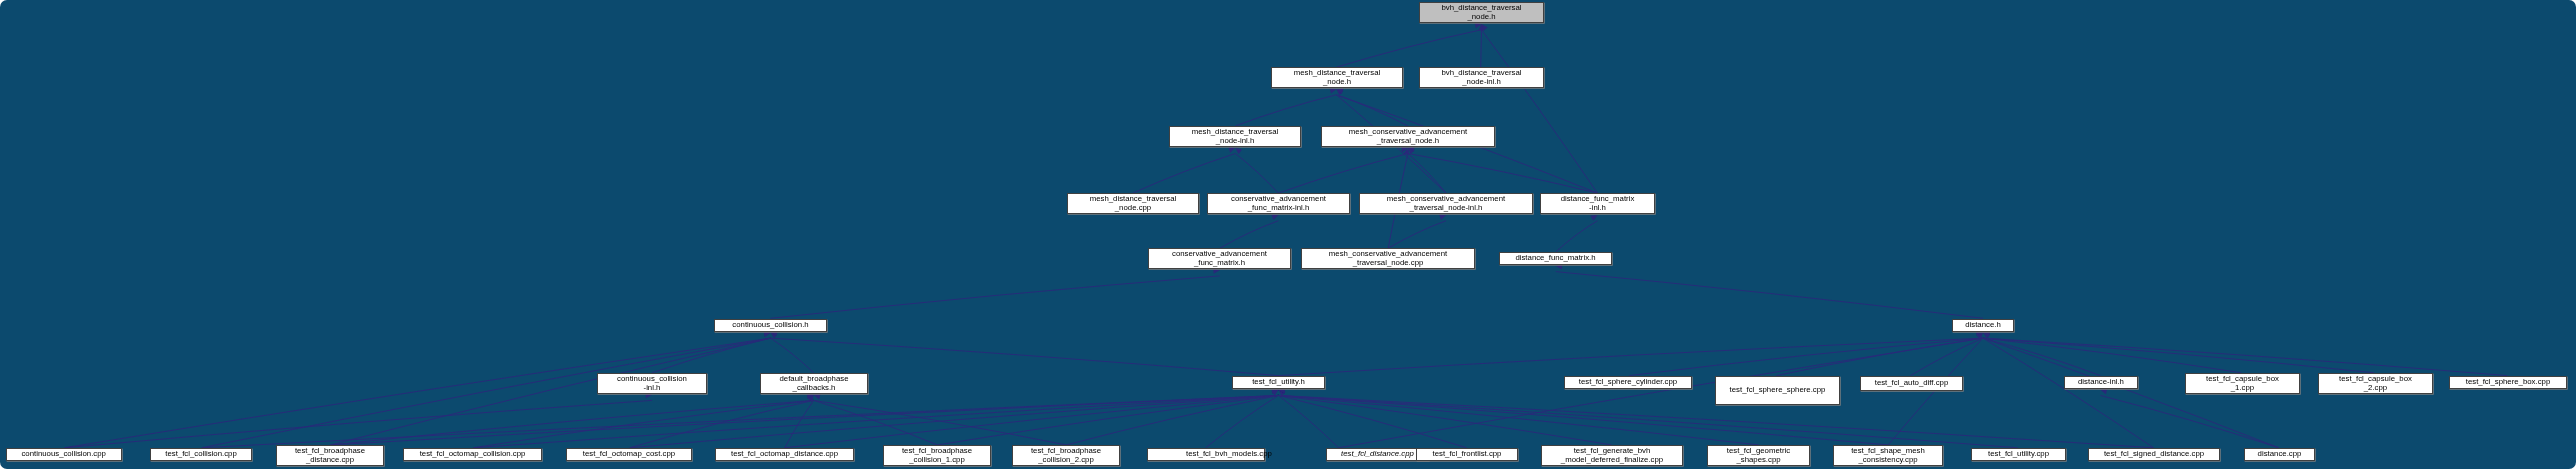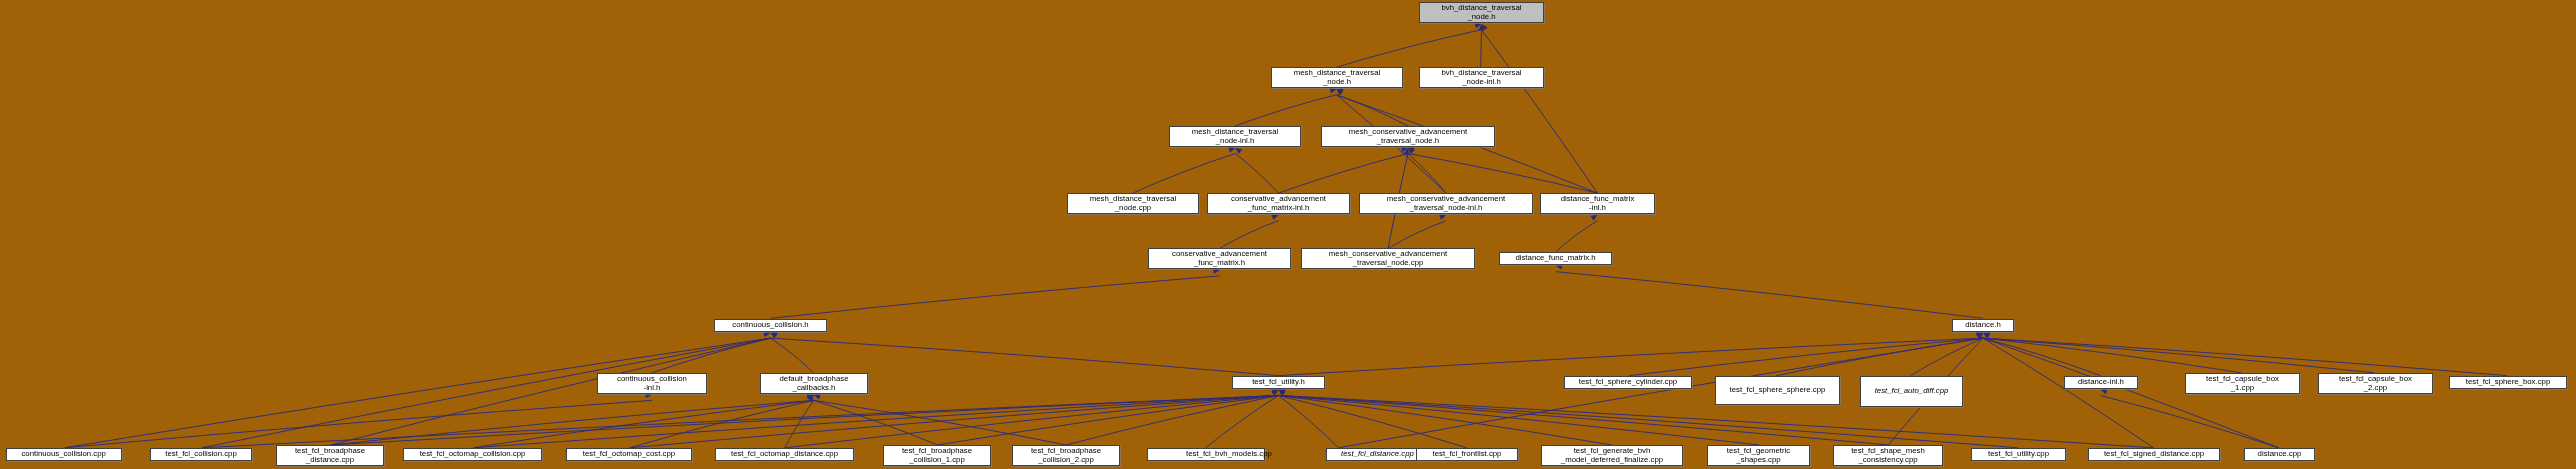--- a/index.html
+++ b/index.html
@@ -1,17 +1,17 @@
 <!DOCTYPE html>
 <html style="font-size:11.3px"><head>
 <meta charset="utf-8">
 <style>
   html,body{margin:0;padding:0;background:#ffffff;}
-  #canvas{position:relative;width:2576px;height:469px;background:#a16207;
-          font-family:"Liberation Sans","DejaVu Sans",sans-serif;overflow:hidden;}
+  #canvas{position:relative;width:2576px;height:469px;background:#0c4a6e;
+          font-family:"Liberation Sans","DejaVu Sans",sans-serif;overflow:hidden;border-radius:7px;}
   .node{position:absolute;box-sizing:border-box;border:0.7px solid #404040;background:#ffffff;
         display:flex;align-items:center;justify-content:center;text-align:center;
         color:#000000;font-size:7.8px;line-height:1.12;padding:0.7px 2.1px;white-space:pre-line;
         box-shadow:0.7px 0.7px 0 0 #808080;}
   .node.root{background:#bfbfbf;border:0.7px solid #404040;}
   svg.edges{position:absolute;left:0;top:0;width:2576px;height:469px;pointer-events:none;}
   .edge{stroke:#29297a;stroke-width:1.3;fill:none;}
   .arrow{fill:#29297a;}
 </style>
 </head>
@@ -164,21 +164,21 @@
       <div class="node" style="left: 1499px; top: 252px; width: 113px; height: 13.4px;">distance_func_matrix.h</div>
       <div class="node" style="left: 714px; top: 319px; width: 113px; height: 13.4px;">continuous_collision.h</div>
       <div class="node" style="left: 1952px; top: 319px; width: 62px; height: 13.4px;">distance.h</div>
       <div class="node" style="left: 597px; top: 373px; width: 110px; height: 21px;">continuous_collision
 -inl.h</div>
       <div class="node" style="left: 760px; top: 373px; width: 108px; height: 21px;">default_broadphase
 _callbacks.h</div>
       <div class="node" style="left: 1232px; top: 376px; width: 93px; height: 13.4px;">test_fcl_utility.h</div>
       <div class="node" style="left: 1564px; top: 376px; width: 128px; height: 13.4px;">test_fcl_sphere_cylinder.cpp</div>
       <div class="node" style="left: 1715px; top: 376px; width: 125px; height: 29px;">test_fcl_sphere_sphere.cpp</div>
-      <div class="node" style="left: 1860px; top: 376px; width: 103px; height: 31px; font-style: italic;">test_fcl_auto_diff.cpp</div>
+      <div class="node" style="left: 1860px; top: 376px; width: 103px; height: 15px;">test_fcl_auto_diff.cpp</div>
       <div class="node" style="left: 2064px; top: 376px; width: 74px; height: 13.4px;">distance-inl.h</div>
       <div class="node" style="left: 2185px; top: 373px; width: 115px; height: 21px;">test_fcl_capsule_box
 _1.cpp</div>
       <div class="node" style="left: 2318px; top: 373px; width: 115px; height: 21px;">test_fcl_capsule_box
 _2.cpp</div>
       <div class="node" style="left: 2449px; top: 376px; width: 118px; height: 13.4px;">test_fcl_sphere_box.cpp</div>
       <div class="node" style="left: 5.7px; top: 448px; width: 116px; height: 13.4px;">continuous_collision.cpp</div>
       <div class="node" style="left: 150px; top: 448px; width: 102px; height: 13.4px;">test_fcl_collision.cpp</div>
       <div class="node" style="left: 276px; top: 445px; width: 108px; height: 21px;">test_fcl_broadphase
 _distance.cpp</div>

